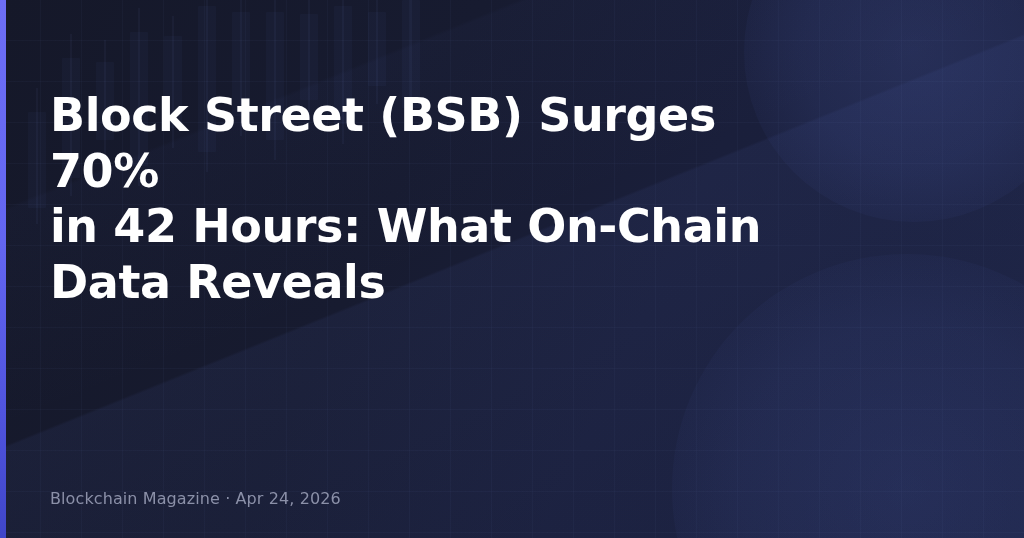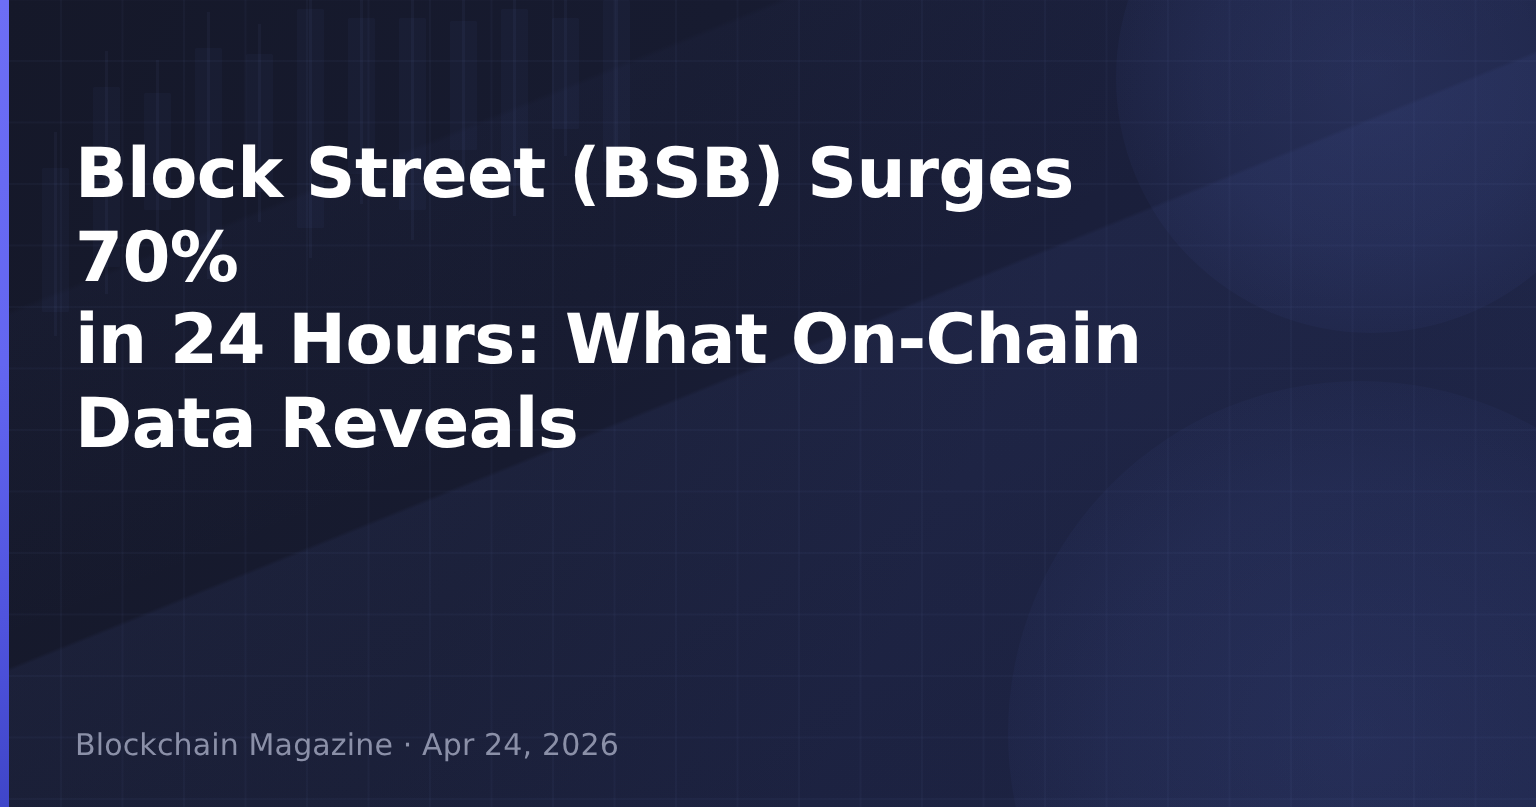--- a/index.html
+++ b/index.html
@@ -130,21 +130,21 @@
     font-weight:700;
     line-height:1.21;
     letter-spacing:-0.4px;
     max-width:760px;
     white-space:pre-line;
   }
 
   .footer {
     margin-top:auto;
     color:#8b90a8;
-    font-size:20px;
+    font-size:16px;
     font-weight:400;
     letter-spacing:0.1px;
   }
 </style>
 </head>
 <body>
 
 <div class="card">
 
   <div class="bg-layer bg-grid"></div>
@@ -204,19 +204,19 @@
 
   <div class="glow glow-tr"></div>
   <div class="glow glow-br"></div>
 
   <div class="accent-bar"></div>
 
   <div class="content">
 
 
     <h1 class="headline">Block Street (BSB) Surges 70%
-in 24 Hours: What On-Chain
+in 42 Hours: What On-Chain
 Data Reveals</h1>
 
     <div class="footer">Blockchain Magazine · Apr 24, 2026</div>
 
   </div>
 </div>
 
 </body></html>

